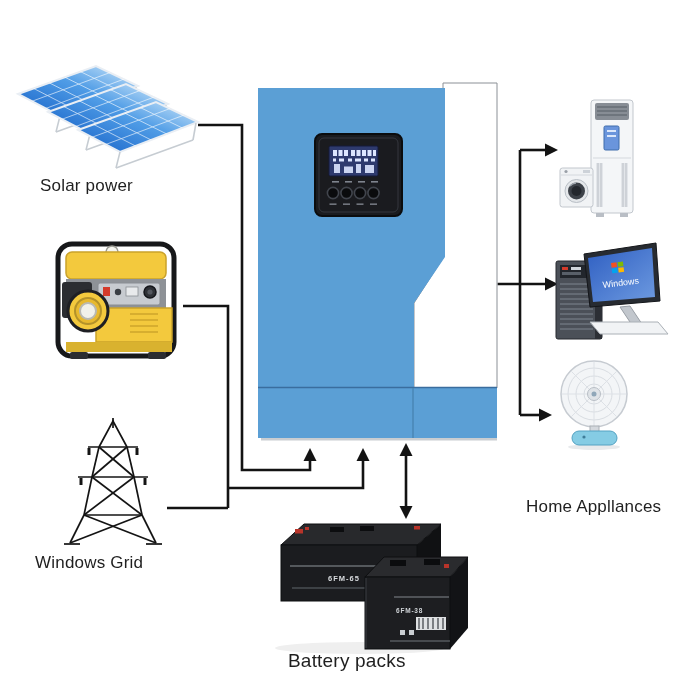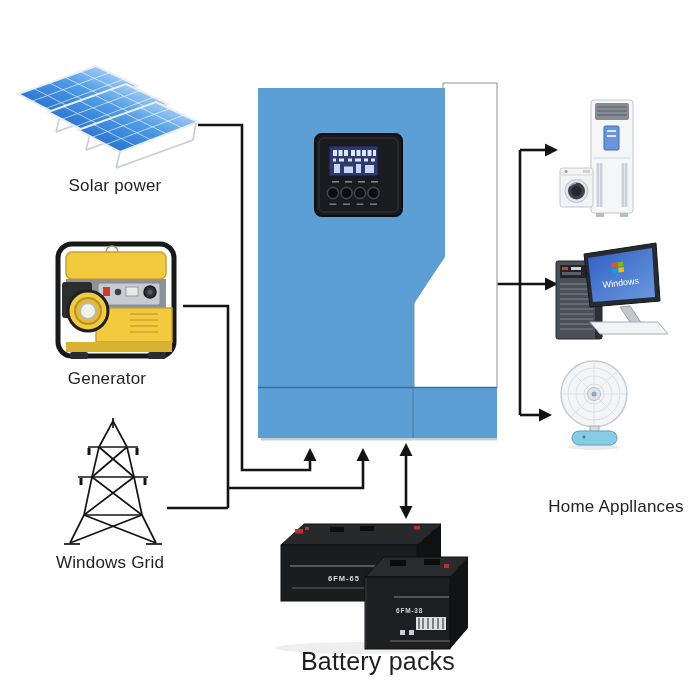--- a/index.html
+++ b/index.html
@@ -2,24 +2,24 @@
 <html><head>
 <meta charset="utf-8">
 <style>
   html,body{margin:0;padding:0;background:#ffffff;}
   .stage{
     position:relative;width:700px;height:700px;background:#ffffff;
     font-family:"Liberation Sans",sans-serif;overflow:hidden;
   }
   .stage svg{position:absolute;left:0;top:0;}
   .lbl{
-    position:absolute;text-align:center;color:#1f1f1f;
+    position:absolute;text-align:left;color:#1f1f1f;
     font-size:17px;line-height:22px;letter-spacing:.2px;
   }
-  .lbl.big{font-size:25px;}
+  .lbl.big{font-size:19px;}
   svg text{font-family:"Liberation Sans",sans-serif;}
 </style>
 </head>
 <body>
 
 <div class="stage">
 
 <svg width="700" height="700" viewBox="0 0 700 700">
   <defs>
     <linearGradient id="pg" x1="0" y1="1" x2="1" y2="0">
@@ -321,21 +321,20 @@
       </g>
       <rect x="400" y="630" width="5" height="5" fill="#caced2"></rect>
       <rect x="409" y="630" width="5" height="5" fill="#caced2"></rect>
       <line x1="390" y1="641" x2="450" y2="641" stroke="#7c8187" stroke-width="0.9"></line>
     </g>
   </g>
 </svg>
 
 <div class="lbl" style="left:40px;top:175px;width:150px">Solar power</div>
 
-<div class="lbl" style="left:32px;top:368px;width:150px">Generator</div>
 
 <div class="lbl" style="left:35px;top:552px;width:150px">Windows Grid</div>
 
 <div class="lbl" style="left:526px;top:496px;width:180px">Home Appllances</div>
 
 <div class="lbl big" style="left:288px;top:650px;width:180px">Battery packs</div>
 
 </div>
 
 </body></html>

